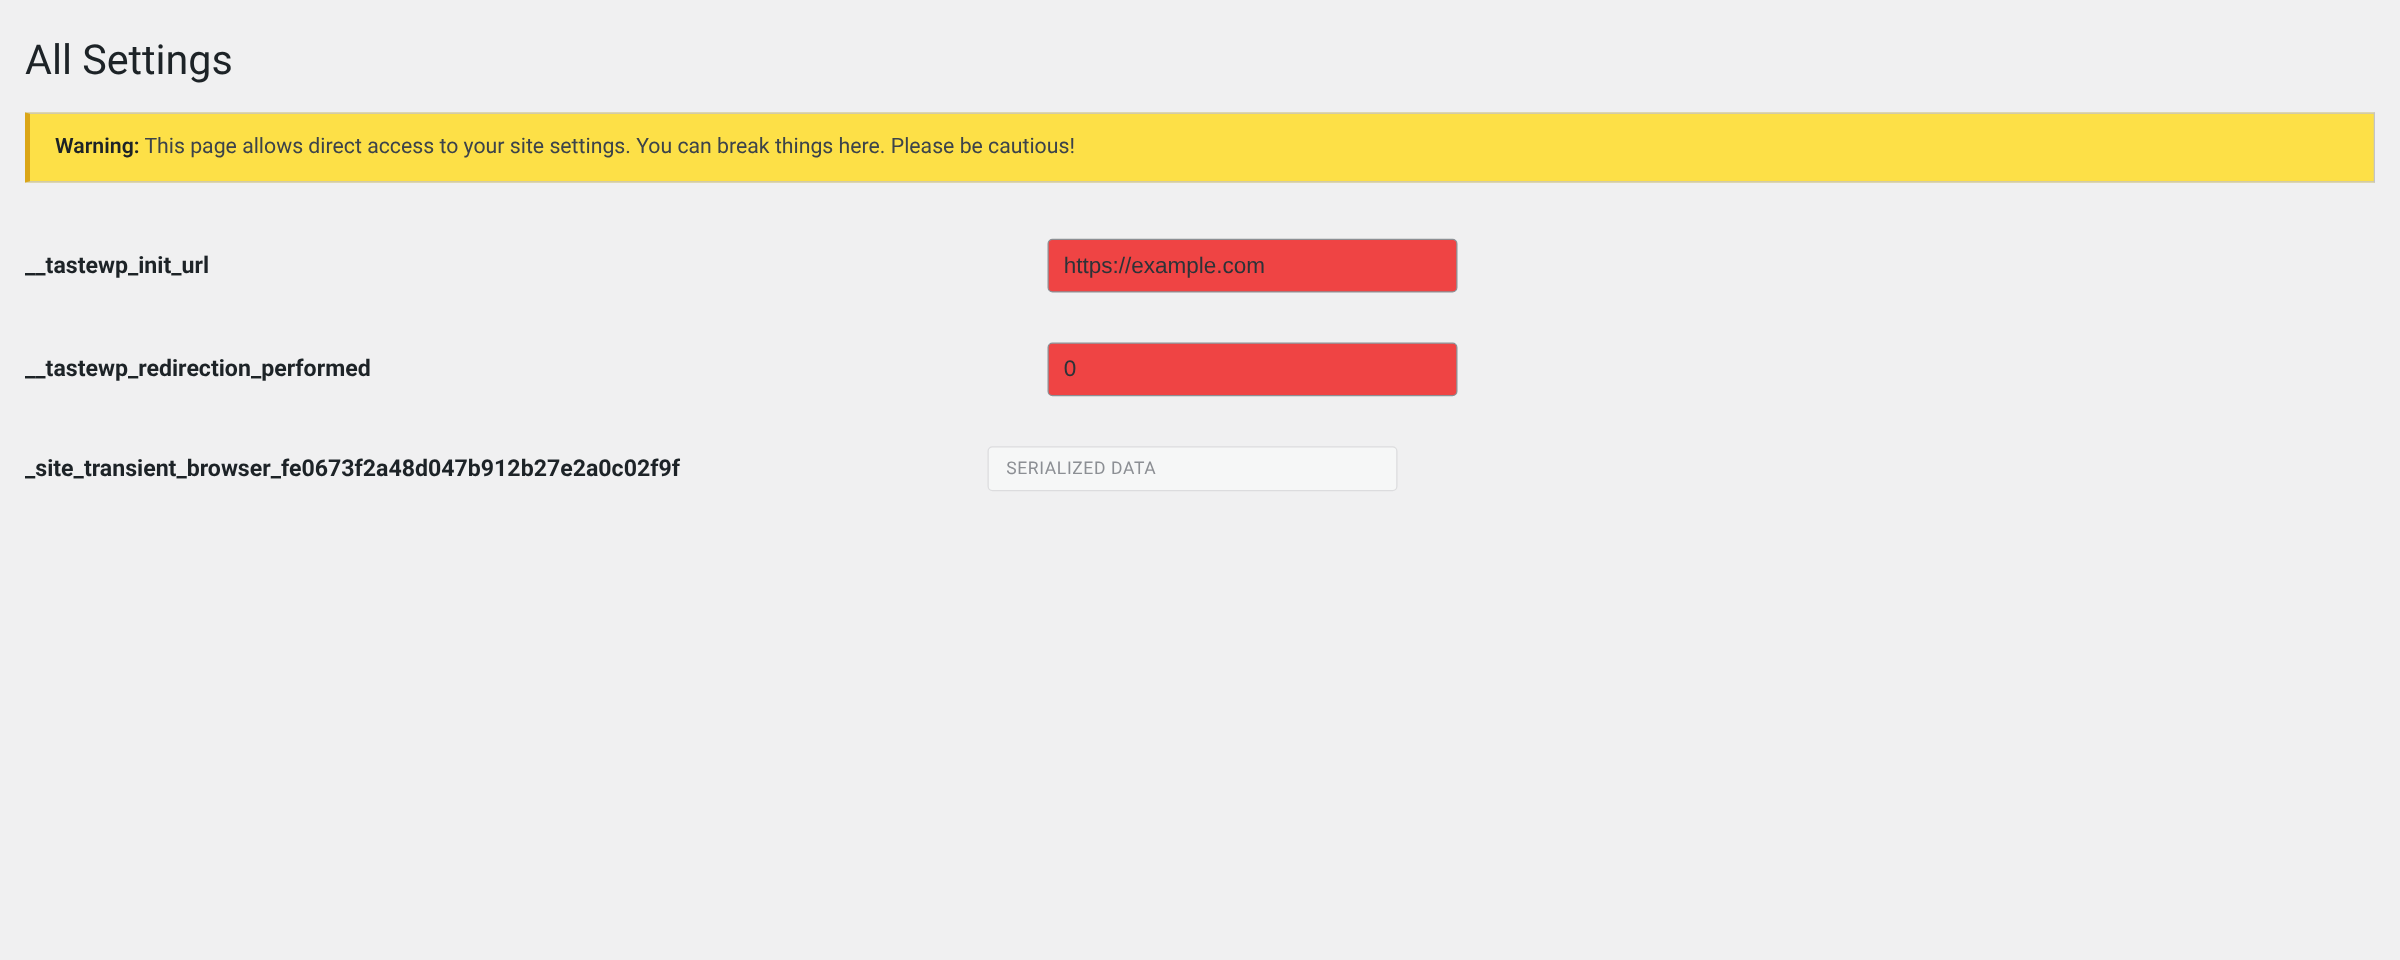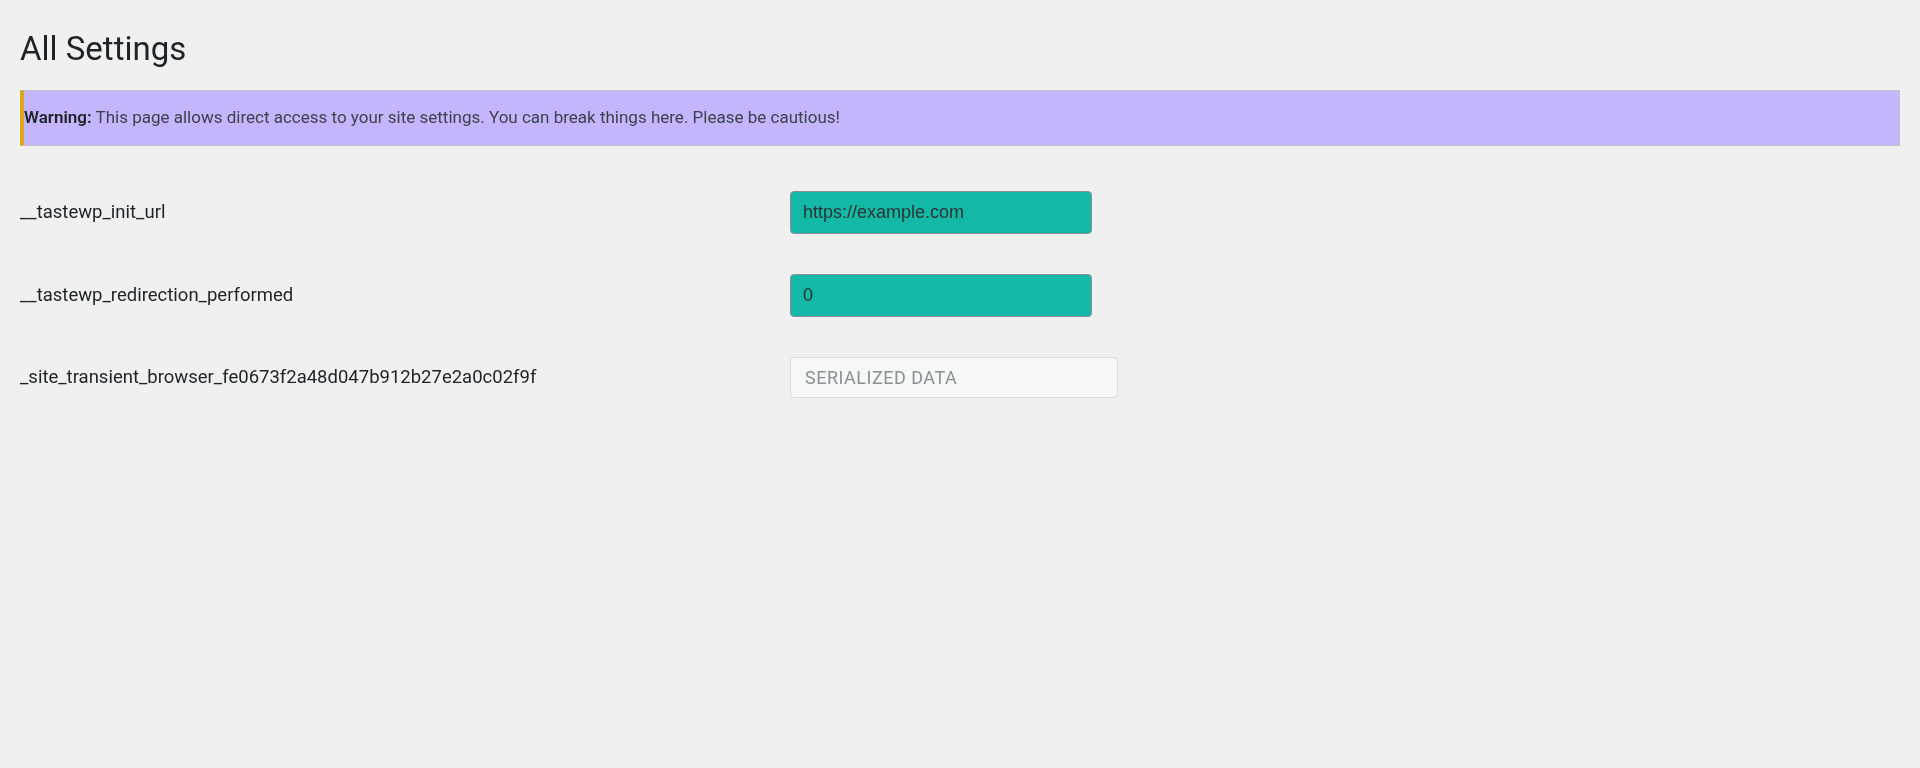--- a/index.html
+++ b/index.html
@@ -17,67 +17,68 @@
       padding: 20px 20px 0 20px;
     }
     h1 {
       font-size: 33px;
       font-weight: 400;
       color: #1d2327;
       margin-bottom: 18px;
       padding: 9px 0 4px 0;
     }
     .notice {
-      background: #c4b5fd;
+      background: #fde047;
       border: 1px solid #c3c4c7;
       border-left: 4px solid #dba617;
-      padding: 14px 0;
+      padding: 14px 20px;
       margin: 5px 0 25px 0;
       font-size: 17px;
       line-height: 1.5;
       color: #3c434a;
     }
     .notice strong {
       font-weight: 600;
       color: #1d2327;
     }
     .form-table {
       width: 100%;
       border-collapse: collapse;
     }
     .form-table tr {
       vertical-align: middle;
     }
     .form-table th {
       text-align: left;
-      font-weight: 400;
+      font-weight: 700;
       font-size: 18.5px;
       color: #1d2327;
       padding: 26px 10px 26px 0;
       width: 760px;
       vertical-align: middle;
       line-height: 1.3;
     }
     .form-table td {
       padding: 20px 10px;
       vertical-align: middle;
     }
     input[type="text"] {
       font-size: 18px;
       padding: 8px 12px;
       border: 1px solid #8c8f94;
       border-radius: 4px;
-      background: #14b8a6;
+      background: #ef4444;
       color: #2c3338;
-      width: 302px;
+      width: 328px;
       line-height: 1.4;
+      margin-left: 48px;
     }
     .serialized-box {
       display: inline-block;
-      font-size: 18px;
+      font-size: 14px;
       color: #8c8f94;
       background: #f6f7f7;
       border: 1px solid #dcdcde;
       border-radius: 4px;
       padding: 9px 14px;
       width: 328px;
       letter-spacing: 0.5px;
     }
   </style>
 </head>

